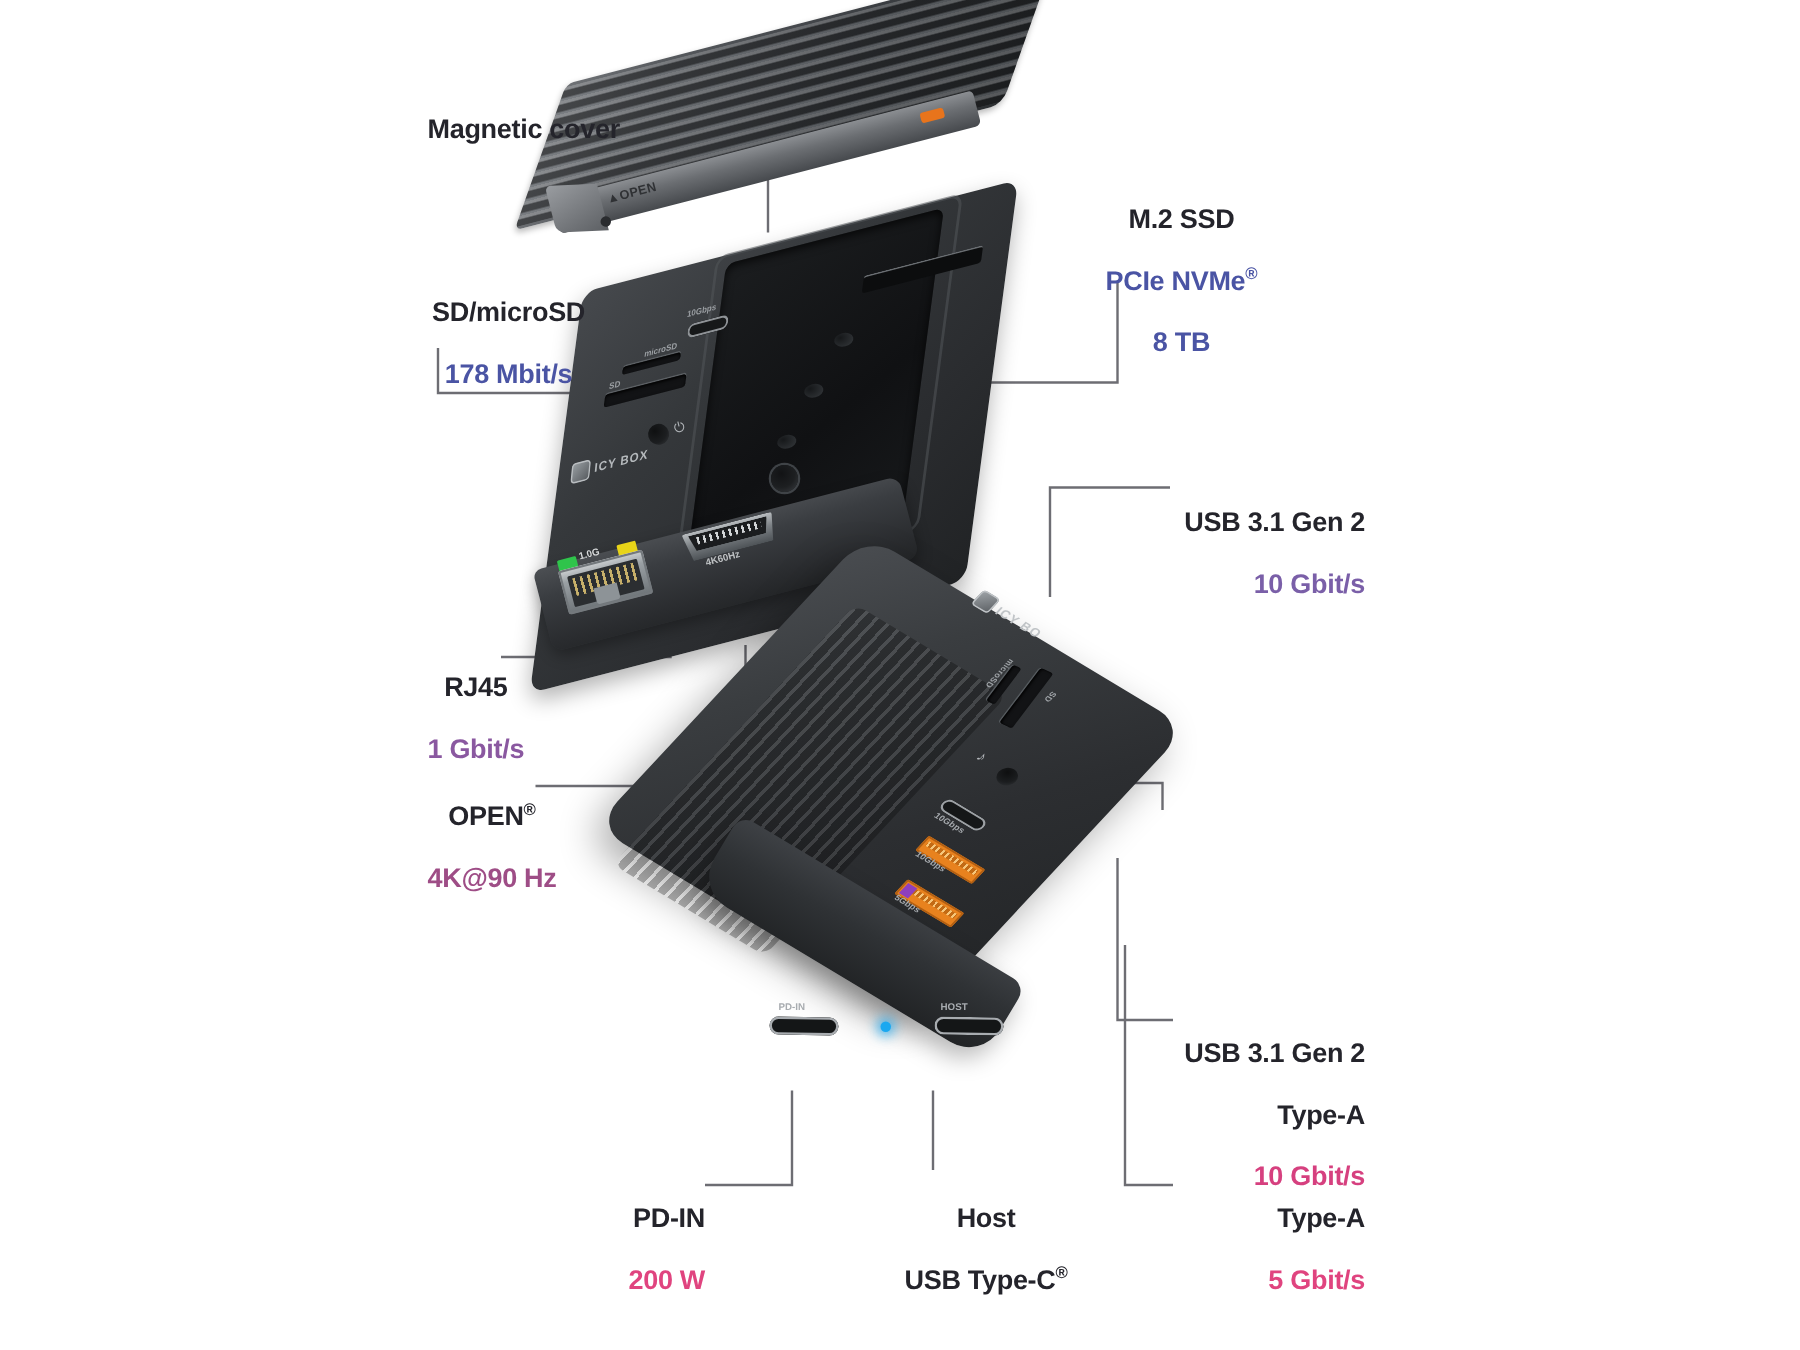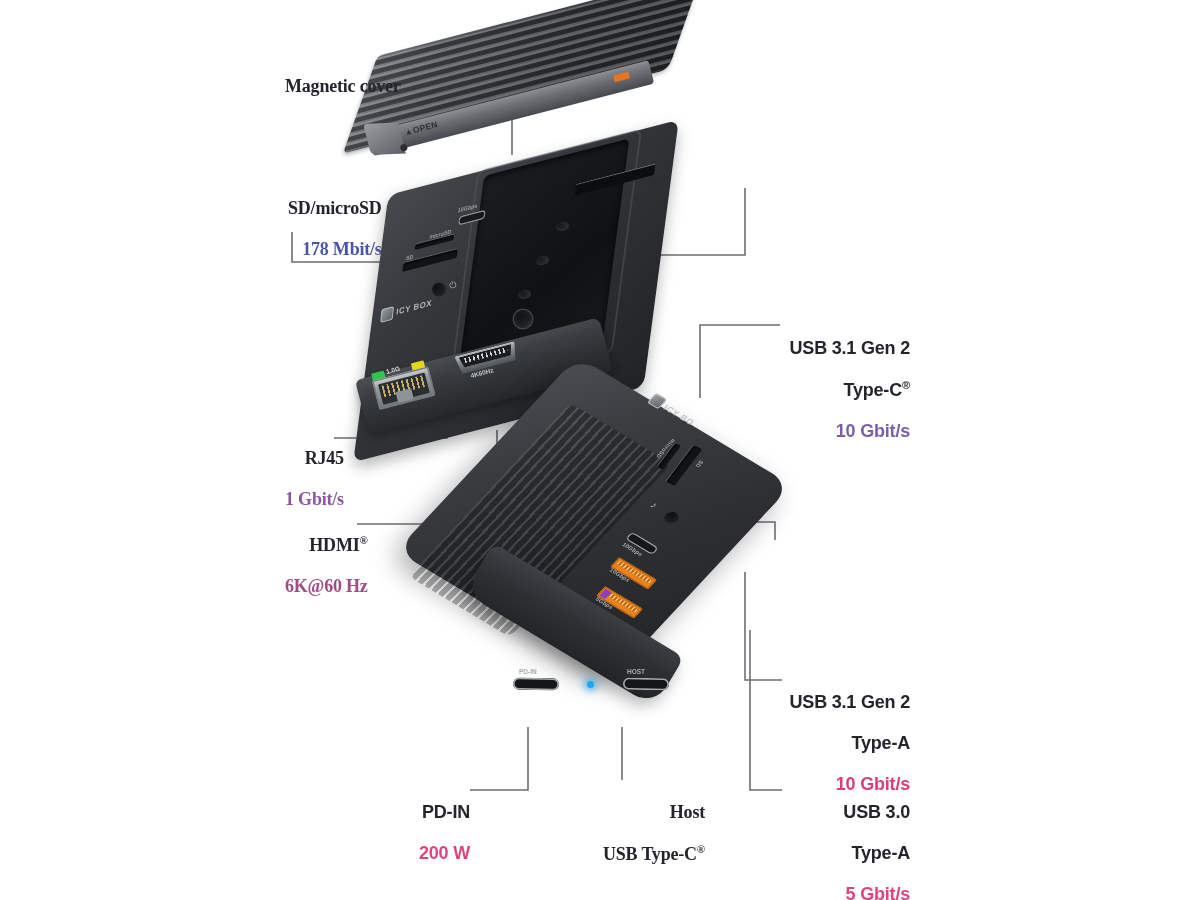--- a/index.html
+++ b/index.html
@@ -32,21 +32,21 @@
     letter-spacing: -0.2px;
     display: block;
   }
   .callout .spec {
     font-size: 18px;
     font-weight: bold;
     display: block;
     letter-spacing: -0.2px;
   }
   .callout.right-align { text-align: right; }
-  .callout.left-align  { text-align: right; font-family: Liberation Serif, serif; }
+  .callout.left-align  { text-align: center; }
   .sup { font-size: 0.62em; vertical-align: super; font-weight: bold; }
 
   
   #leaders {
     position: absolute;
     left: 0; top: 0;
     width: 1200px; height: 900px;
     pointer-events: none;
   }
   #leaders path, #leaders line { fill: none; stroke: #6d6d73; stroke-width: 1.6; }
@@ -648,46 +648,49 @@
 
   <div class="callout left-align" style="left:285px; top:56px;">
     <span class="title">Magnetic cover</span>
   </div>
 
   <div class="callout left-align" style="left:288px; top:178px;">
     <span class="title">SD/microSD</span>
     <span class="spec" style="color:#4a54a4;">178 Mbit/s</span>
   </div>
 
+  <div class="callout left-align" style="left:737px; top:116px;">
+    <span class="title">M.2 SSD</span>
+    <span class="spec" style="color:#4a54a4;"><span>PCIe NVMe</span><span class="sup">®</span></span>
+    <span class="spec" style="color:#4a54a4;">8 TB</span>
+  </div>
 
   <div class="callout right-align" style="left:700px; top:318px; width:210px;">
     <span class="title">USB 3.1 Gen 2</span>
-    <span class="title"><span>Type-C</span><span class="sup">®</span></span>
     <span class="spec" style="color:#7a5fa8;">10 Gbit/s</span>
   </div>
 
   <div class="callout left-align" style="left:285px; top:428px;">
     <span class="title">RJ45</span>
     <span class="spec" style="color:#8a58a0;">1 Gbit/s</span>
   </div>
 
   <div class="callout left-align" style="left:285px; top:514px;">
-    <span class="title"><span>HDMI</span><span class="sup">®</span></span>
-    <span class="spec" style="color:#9e4d86;">6K@60 Hz</span>
+    <span class="title"><span>OPEN</span><span class="sup">®</span></span>
+    <span class="spec" style="color:#9e4d86;">4K@90 Hz</span>
   </div>
 
 
   <div class="callout right-align" style="left:700px; top:672px; width:210px;">
     <span class="title">USB 3.1 Gen 2</span>
     <span class="title">Type-A</span>
     <span class="spec" style="color:#d6407f;">10 Gbit/s</span>
   </div>
 
   <div class="callout right-align" style="left:700px; top:782px; width:210px;">
-    <span class="title">USB 3.0</span>
     <span class="title">Type-A</span>
     <span class="spec" style="color:#e0447f;">5 Gbit/s</span>
   </div>
 
   <div class="callout right-align" style="left:350px; top:782px; width:120px;">
     <span class="title">PD-IN</span>
     <span class="spec" style="color:#e0447f;">200 W</span>
   </div>
 
   <div class="callout left-align" style="left:603px; top:782px;">

